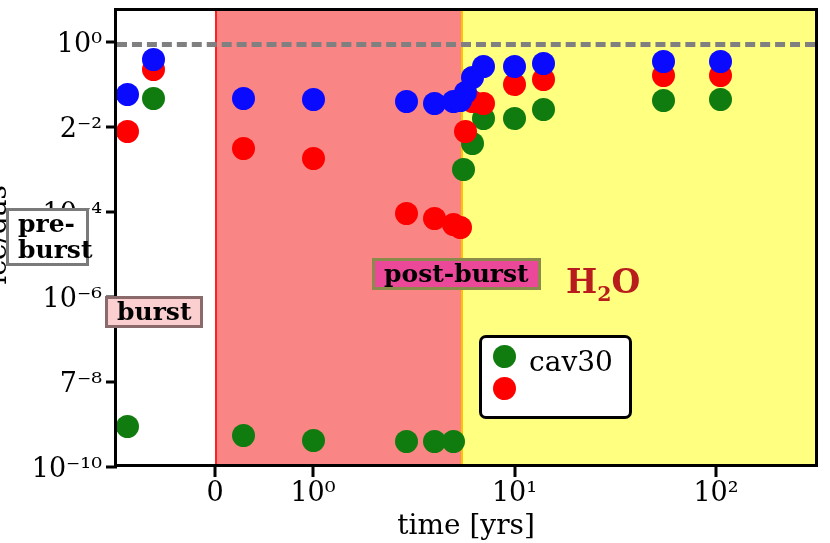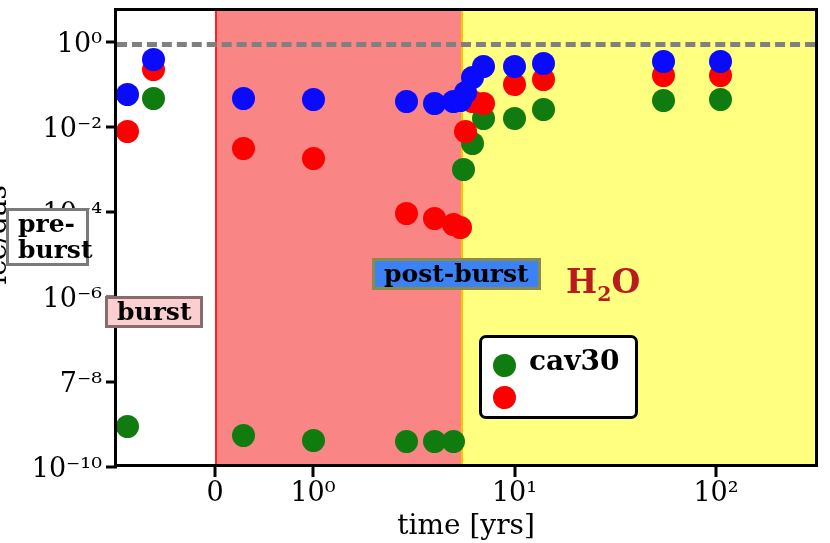--- a/index.html
+++ b/index.html
@@ -85,50 +85,50 @@
     left:6px;top:208px;
     background:#ffffff;border:3px solid #7a7a7a;
     width:83px;
   }
   #ann-burst{
     left:105px;top:296px;
     background:#fbcfcf;border:3px solid #8a6a6a;
   }
   #ann-post{
     left:372px;top:258px;
-    background:#3b82f6;border:3px solid #8a8a4a;
+    background:#ec4899;border:3px solid #8a8a4a;
   }
   #ann-species{
     position:absolute;left:566px;top:262px;
     font-weight:bold;font-size:33px;color:#b91c1c;
   }
 
   
   #legend{
     position:absolute;left:479px;top:335px;
     background:#ffffff;border:3px solid #000;border-radius:7px;
     padding:7px 16px 7px 11px;
     box-sizing:border-box;
   }
-  .legend-row{display:flex;align-items:flex-end;height:32px;font-weight:bold;}
+  .legend-row{display:flex;align-items:flex-start;height:32px;}
   .legend-swatch{
     width:23px;height:23px;border-radius:50%;flex:0 0 auto;margin-right:13px;
   }
   .legend-text{font-size:28px;color:#000;white-space:nowrap;}
 </style>
 </head>
 <body>
 
 <div id="fig">
 
   <div id="yticks">
       <div class="ytick-mark" style="top: 42px;"></div>
       <div class="ytick-label" style="top: 42px; right: auto; left: 0px; width: 102px;">10⁰</div>
       <div class="ytick-mark" style="top: 127px;"></div>
-      <div class="ytick-label" style="top: 127px; right: auto; left: 0px; width: 102px;">10⁻²</div>
+      <div class="ytick-label" style="top: 127px; right: auto; left: 0px; width: 102px;">2⁻²</div>
       <div class="ytick-mark" style="top: 212px;"></div>
       <div class="ytick-label" style="top: 212px; right: auto; left: 0px; width: 102px;">10⁻⁴</div>
       <div class="ytick-mark" style="top: 297px;"></div>
       <div class="ytick-label" style="top: 297px; right: auto; left: 0px; width: 102px;">10⁻⁶</div>
       <div class="ytick-mark" style="top: 382px;"></div>
       <div class="ytick-label" style="top: 382px; right: auto; left: 0px; width: 102px;">7⁻⁸</div>
       <div class="ytick-mark" style="top: 467px;"></div>
       <div class="ytick-label" style="top: 467px; right: auto; left: 0px; width: 102px;">10⁻¹⁰</div>
     </div>
   <div id="ylabel">ice/gas</div>

